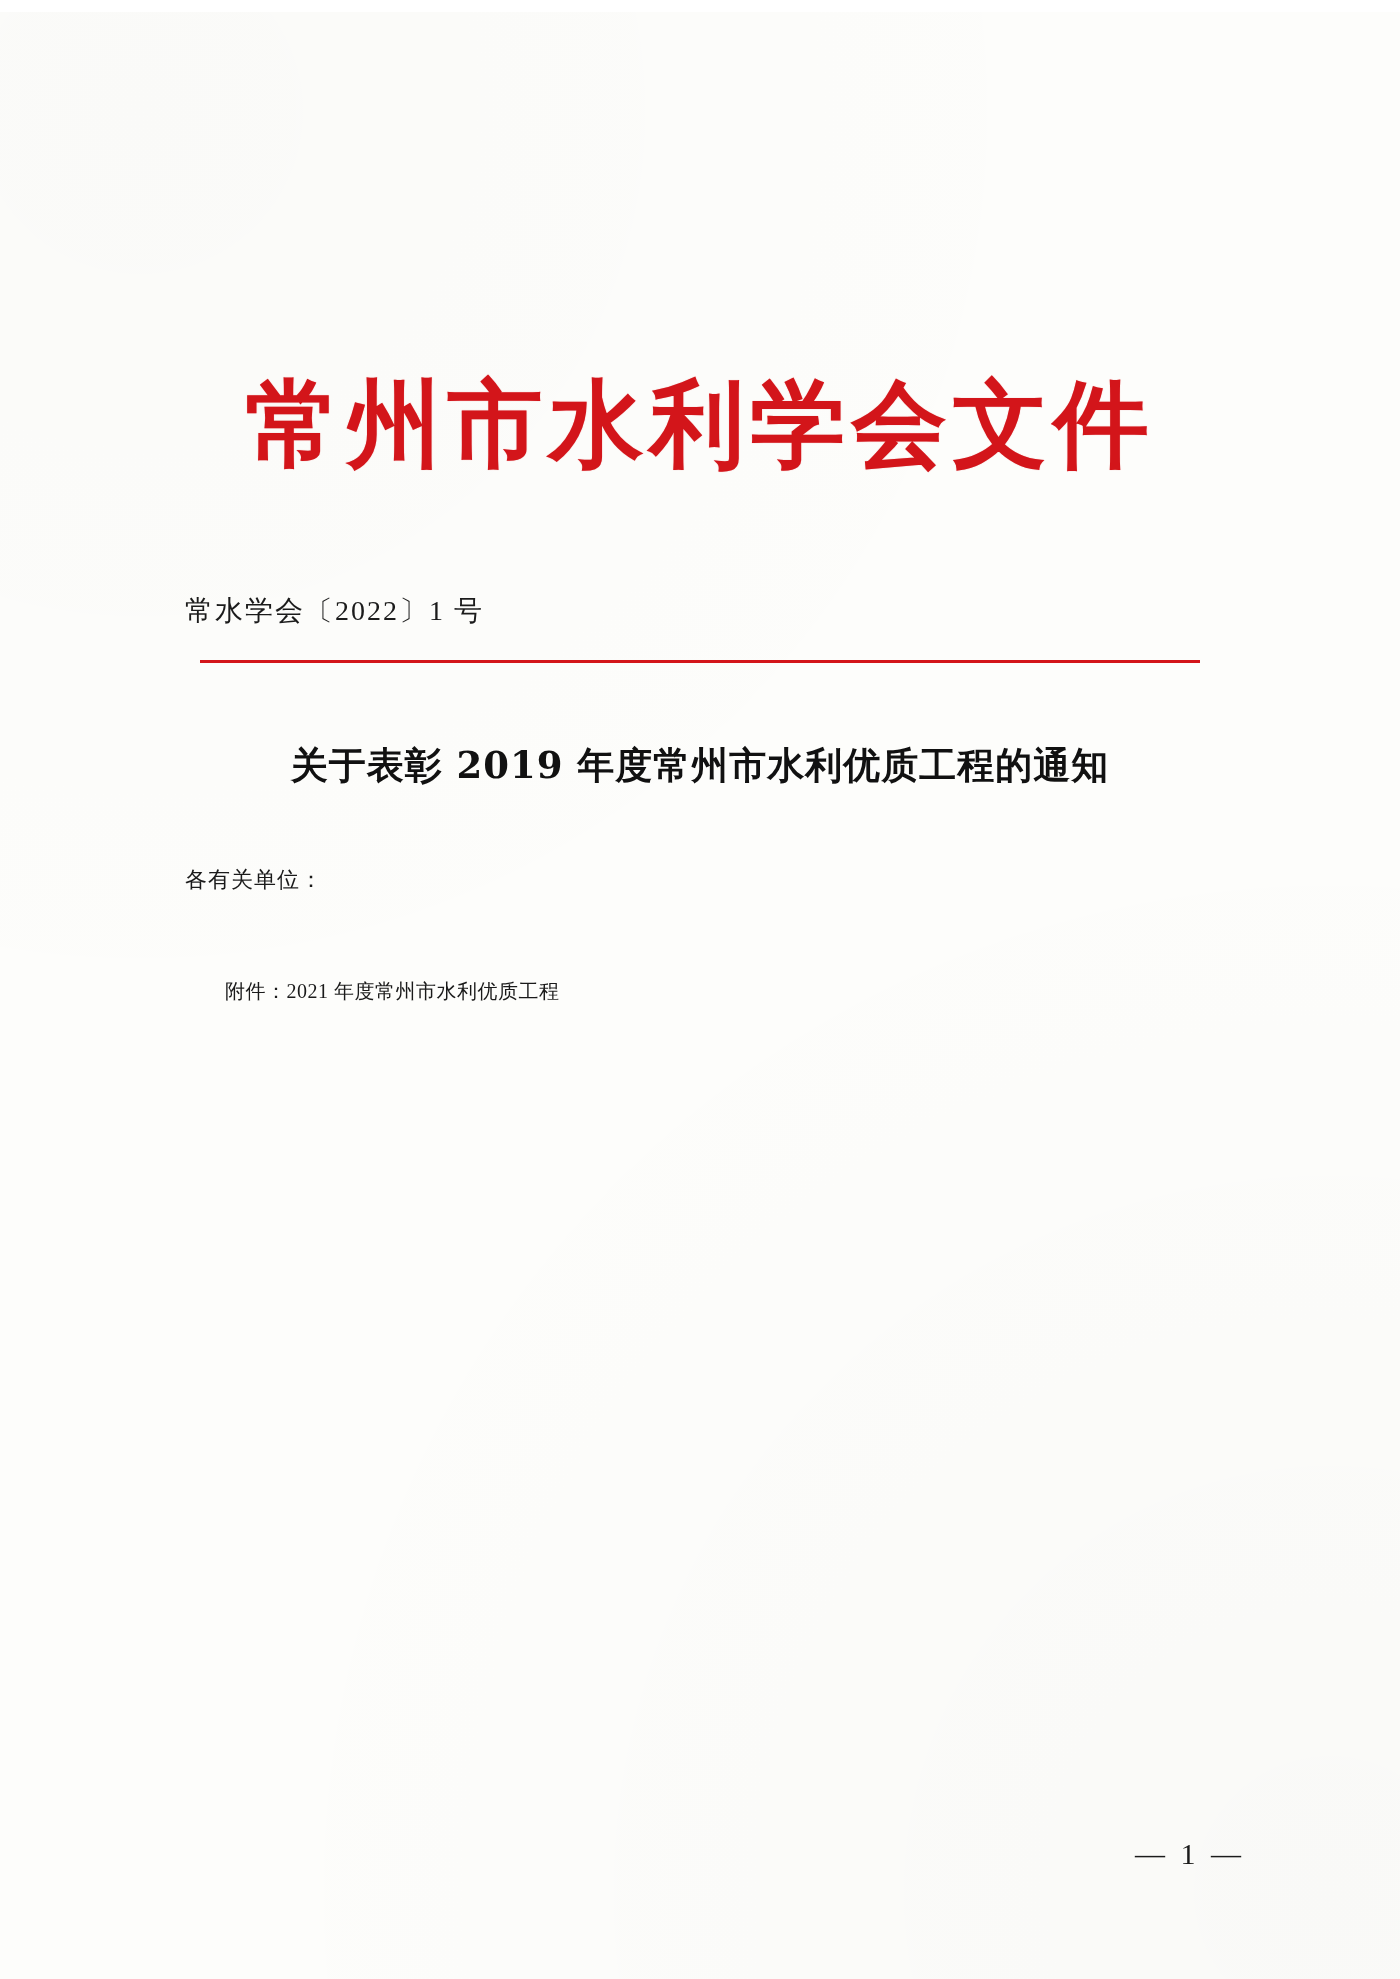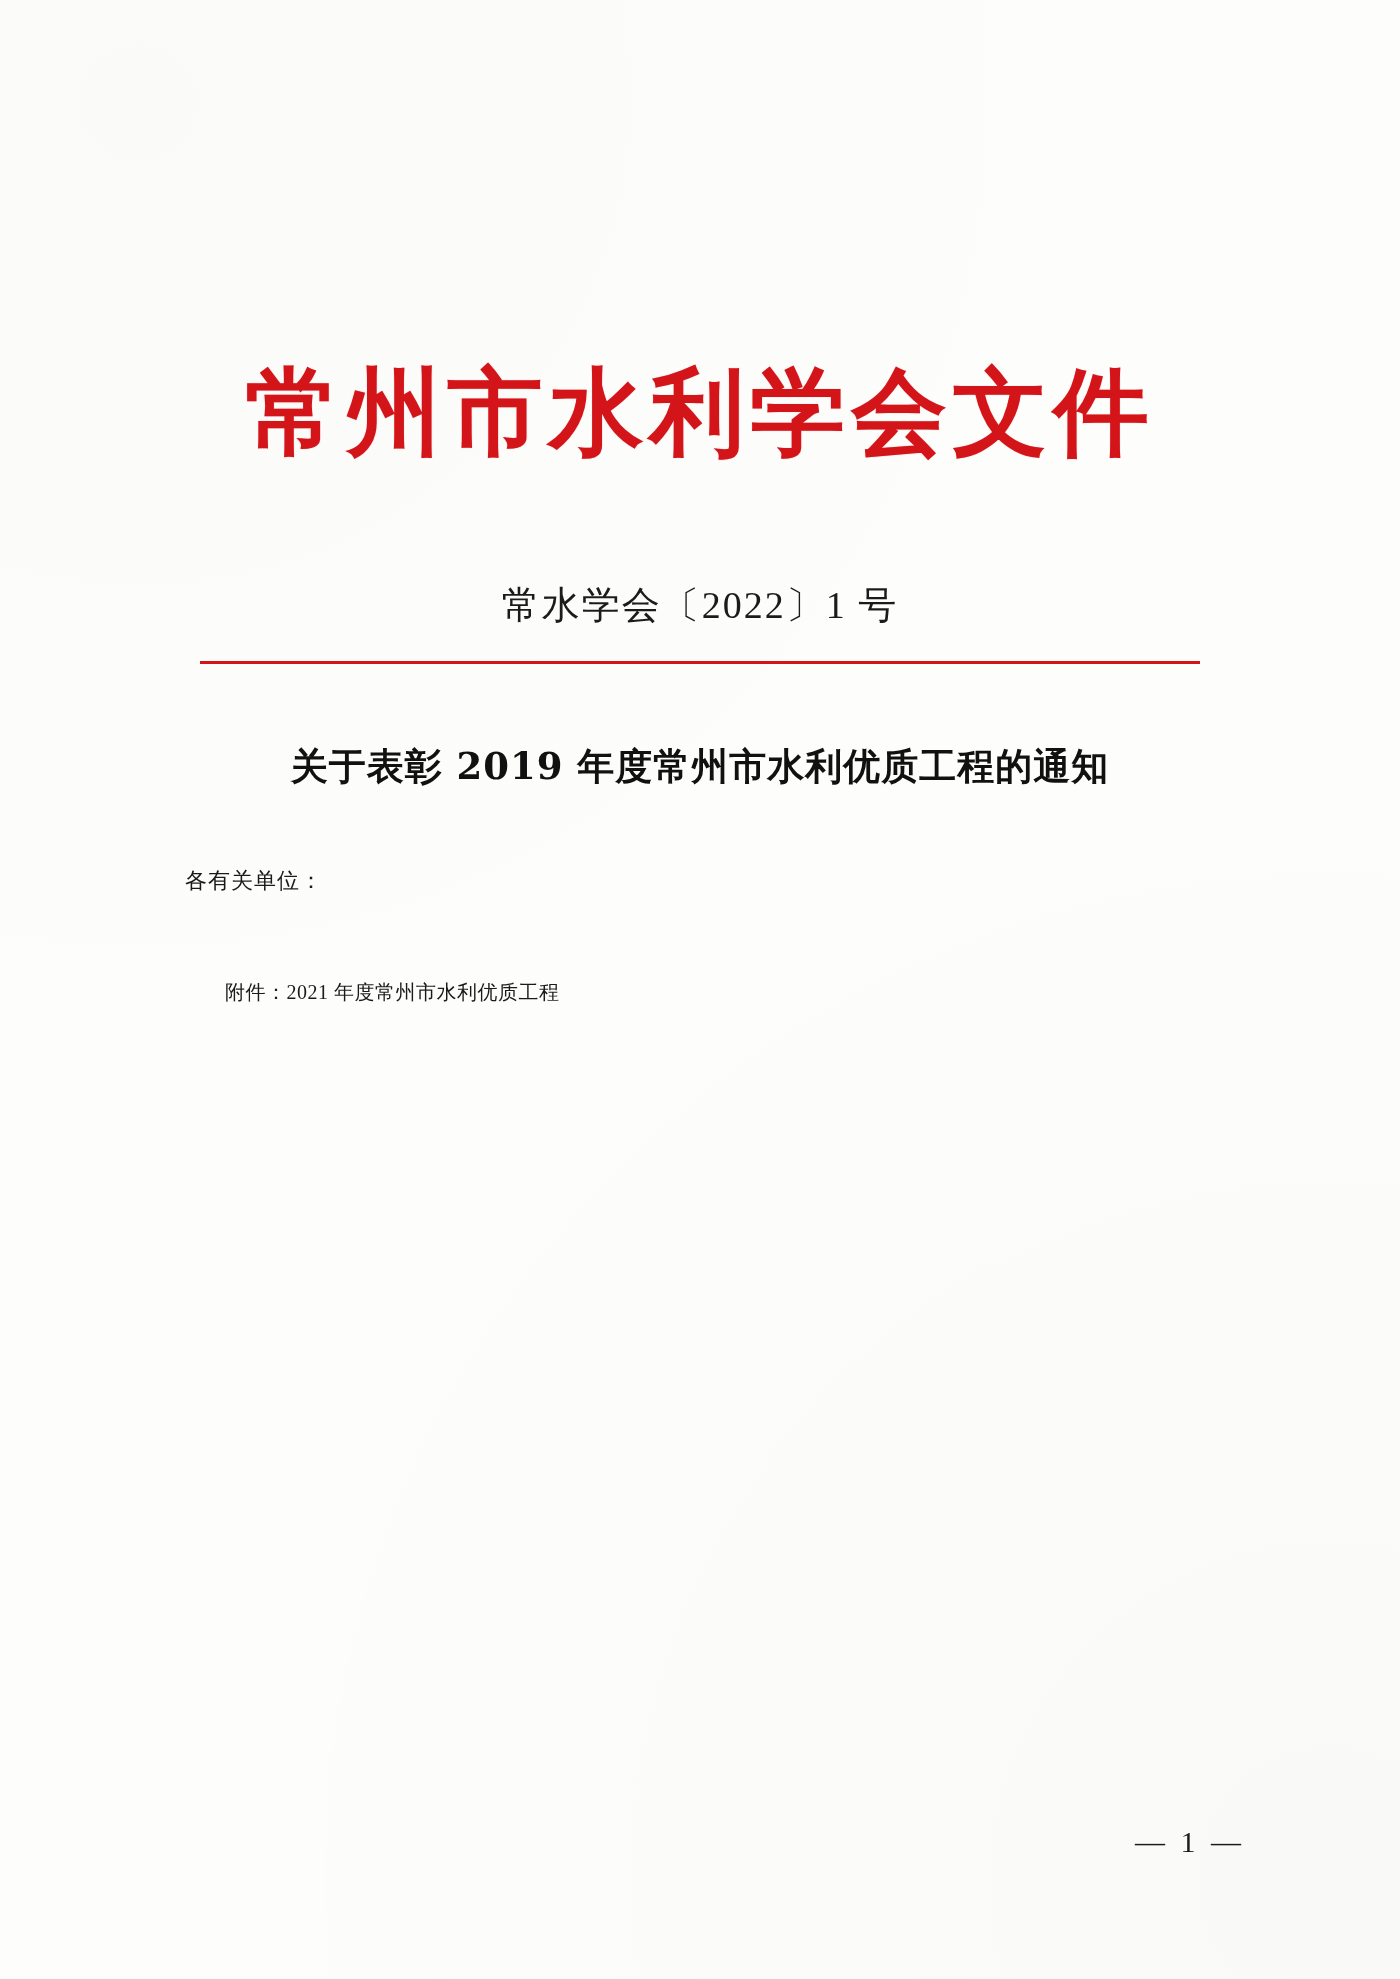--- a/index.html
+++ b/index.html
@@ -27,40 +27,40 @@
     content: "";
     position: absolute;
     inset: 0;
     background:
       radial-gradient(circle at 10% 5%, rgba(0,0,0,0.012), rgba(0,0,0,0) 45%),
       radial-gradient(circle at 95% 95%, rgba(0,0,0,0.015), rgba(0,0,0,0) 50%);
     pointer-events: none;
   }
   .doc-body {
     position: relative;
-    margin: 0 auto;
+    margin: 12px auto;
     width: 1030px;
     padding-top: 360px;
     box-sizing: border-box;
   }
   .doc-title {
     text-align: center;
     color: #d3151a;
     font-family: "DejaVu Serif", "Liberation Serif", serif;
     font-weight: bold;
     font-size: 95px;
     letter-spacing: 6px;
     line-height: 1.1;
     white-space: nowrap;
     text-shadow: 0 0 1px rgba(211,21,26,0.4);
   }
   .doc-number {
     margin-top: 115px;
-    text-align: center;
-    font-size: 38px;
+    text-align: left;
+    font-size: 28px;
     letter-spacing: 2px;
     color: #1b1b1b;
     font-family: "Liberation Serif", serif;
   }
   .red-rule {
     margin: 30px auto 0 auto;
     width: 1000px;
     height: 3px;
     background: #d3151a;
   }

